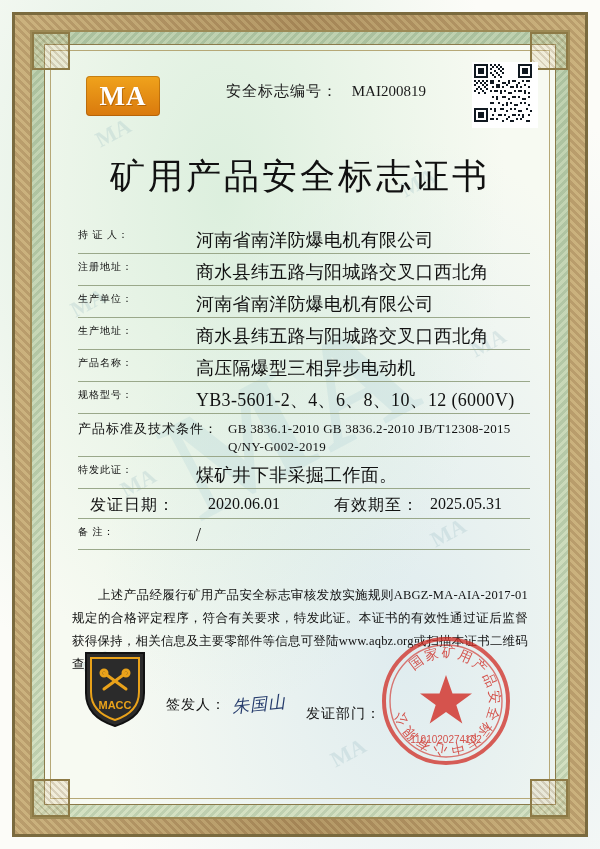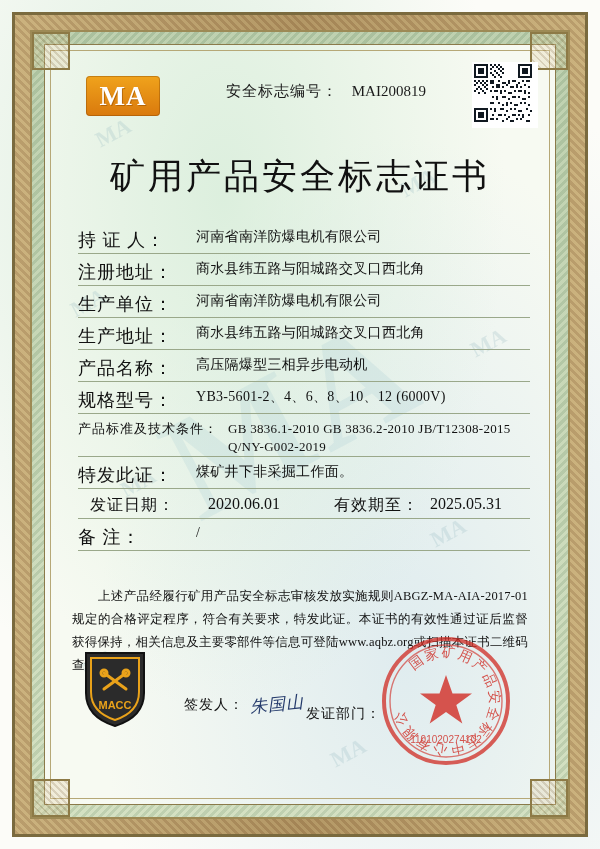--- a/index.html
+++ b/index.html
@@ -160,29 +160,29 @@
   .field {
     display: flex;
     align-items: flex-start;
     border-bottom: 1px solid #9aa88a;
     min-height: 29px;
     padding-bottom: 1px;
   }
   .field .lab {
     width: 118px;
     flex: 0 0 118px;
-    font-size: 18px;
+    font-size: 10px;
     color: #111;
     font-family: "Liberation Serif", serif;
     letter-spacing: 1px;
     padding-top: 6px;
   }
   .field .val {
     flex: 1;
-    font-size: 14px;
+    font-size: 18px;
     color: #111;
     font-family: "Liberation Serif", serif;
     padding-top: 6px;
     letter-spacing: 0.3px;
   }
   .field.tall { min-height: 40px; }
   .field.tall .val { line-height: 1.35; }
 
   .field-split {
     display: flex;
@@ -233,21 +233,21 @@
     left: 0; right: 0; bottom: 24px;
     height: 120px;
   }
   .shield {
     position: absolute;
     left: 26px; top: 0px;
     width: 66px; height: 80px;
   }
   .sign-row {
     position: absolute;
-    left: 128px; top: 44px;
+    left: 110px; top: 44px;
     display: flex;
     align-items: center;
     font-size: 14px;
     font-family: "Liberation Serif", serif;
     color: #111;
     letter-spacing: 1px;
   }
   .sign-row .sig {
     margin-left: 6px;
     color: #243a6b;

